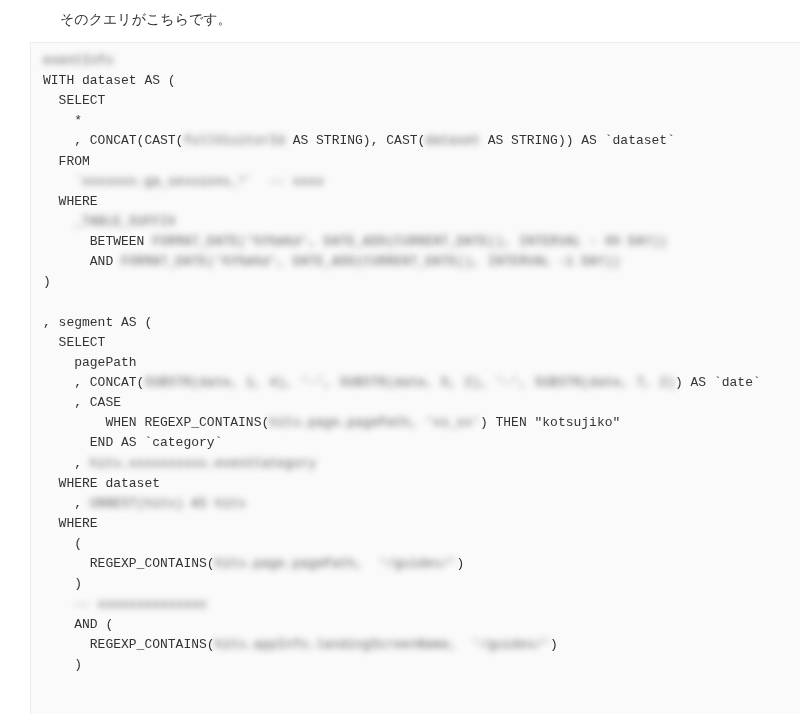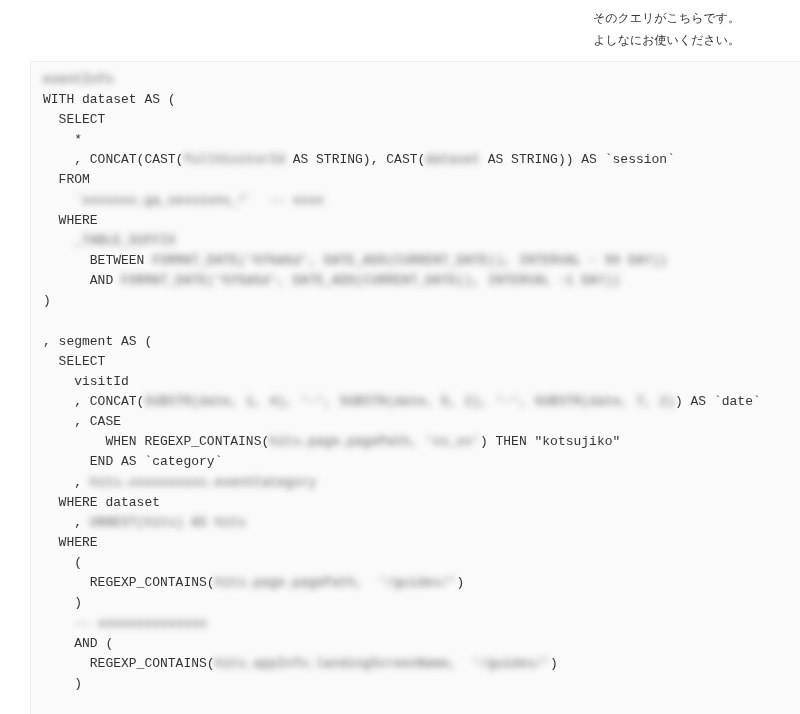--- a/index.html
+++ b/index.html
@@ -5,23 +5,22 @@
   body {
     margin: 0;
     padding: 0;
     font-family: -apple-system, "Hiragino Kaku Gothic ProN", Meiryo, sans-serif;
     color: #333;
     background: #fff;
     width: 800px;
   }
   .prose {
     padding: 8px 60px 0 60px;
-    font-size: 12px;
+    font-size: 14px;
     line-height: 1.7;
-    text-align: right;
   }
   .prose p { margin: 0 0 2px 0; }
   .codewrap {
     margin: 10px 0 0 30px;
     border: 1px solid #eee;
     border-right: none;
     background: #fafafa;
     padding: 8px 12px;
     font-family: Menlo, Consolas, "Courier New", monospace;
     font-size: 13px;
@@ -34,39 +33,38 @@
     color: transparent;
     text-shadow: 0 0 6px rgba(50,50,50,0.8);
     user-select: none;
   }
 </style>
 </head>
 <body>
 
 <div class="prose">
   <p>そのクエリがこちらです。</p>
-  <p>よしなにお使いください。</p>
 </div>
 
 <div class="codewrap"><span class="blur">eventInfo</span>
 <span>WITH dataset AS (</span>
 <span>  SELECT</span>
 <span>    *</span>
-<span>    , CONCAT(CAST(</span><span class="blur">fullVisitorId</span><span> AS STRING), CAST(</span><span class="blur">dataset</span><span> AS STRING)) AS `session`</span>
+<span>    , CONCAT(CAST(</span><span class="blur">fullVisitorId</span><span> AS STRING), CAST(</span><span class="blur">dataset</span><span> AS STRING)) AS `dataset`</span>
 <span>  FROM</span>
 <span class="blur">    `xxxxxxx.ga_sessions_*`  -- xxxx</span>
 <span>  WHERE</span>
 <span class="blur">    _TABLE_SUFFIX</span>
 <span>      BETWEEN </span><span class="blur">FORMAT_DATE('%Y%m%d', DATE_ADD(CURRENT_DATE(), INTERVAL - 90 DAY))</span>
 <span>      AND </span><span class="blur">FORMAT_DATE('%Y%m%d', DATE_ADD(CURRENT_DATE(), INTERVAL -1 DAY))</span>
 <span>)</span>
 <span></span>
 <span>, segment AS (</span>
 <span>  SELECT</span>
-<span>    visitId</span>
+<span>    pagePath</span>
 <span>    , CONCAT(</span><span class="blur">SUBSTR(date, 1, 4), '-', SUBSTR(date, 5, 2), '-', SUBSTR(date, 7, 2)</span><span>) AS `date`</span>
 <span>    , CASE</span>
 <span>        WHEN REGEXP_CONTAINS(</span><span class="blur">hits.page.pagePath, 'xx_xx'</span><span>) THEN "kotsujiko"</span>
 <span>      END AS `category`</span>
 <span>    , </span><span class="blur">hits.xxxxxxxxxx.eventCategory</span>
 <span>  WHERE dataset</span>
 <span>    , </span><span class="blur">UNNEST(hits) AS hits</span>
 <span>  WHERE</span>
 <span>    (</span>
 <span>      REGEXP_CONTAINS(</span><span class="blur">hits.page.pagePath,  '/guides/'</span><span>)</span>

